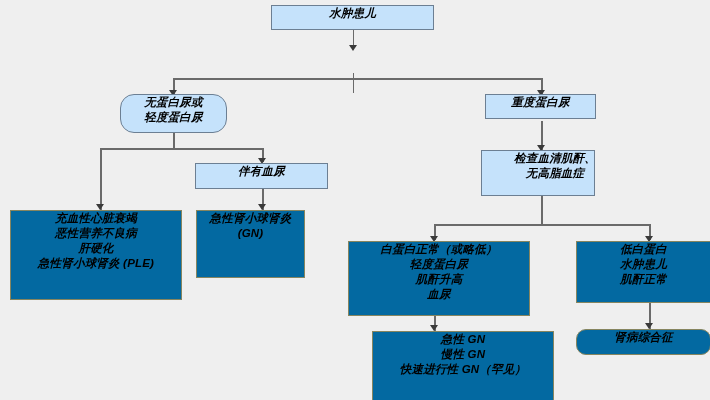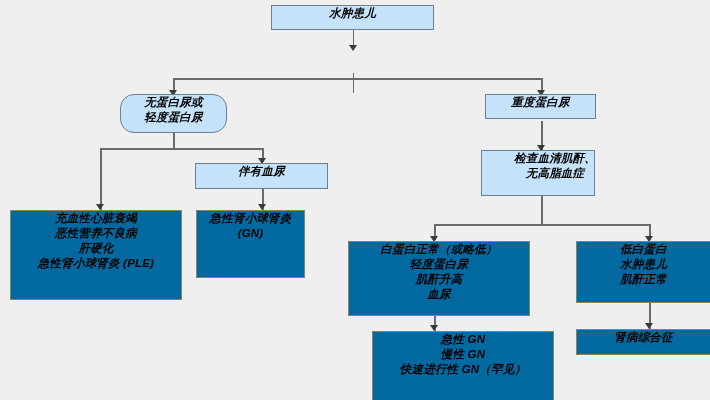--- a/index.html
+++ b/index.html
@@ -146,17 +146,17 @@
     <span class="ln">水肿患儿</span>
     <span class="ln">肌酐正常</span>
   </div>
 
   <div class="node yellow" style="left:348px; top:331px; width:182px; height:71px;margin-left:24px;">
     <span class="ln">急性 GN</span>
     <span class="ln">慢性 GN</span>
     <span class="ln">快速进行性 GN（罕见）</span>
   </div>
 
-  <div class="node yellow" style="left:576px; top:329px; width:135px; height:26px;">
+  <div class="node yellow" style="left:576px; top:329px; width:135px; height:26px;border-radius:10px;">
     <span class="ln">肾病综合征</span>
   </div>
 
 </div>
 
 </body></html>

